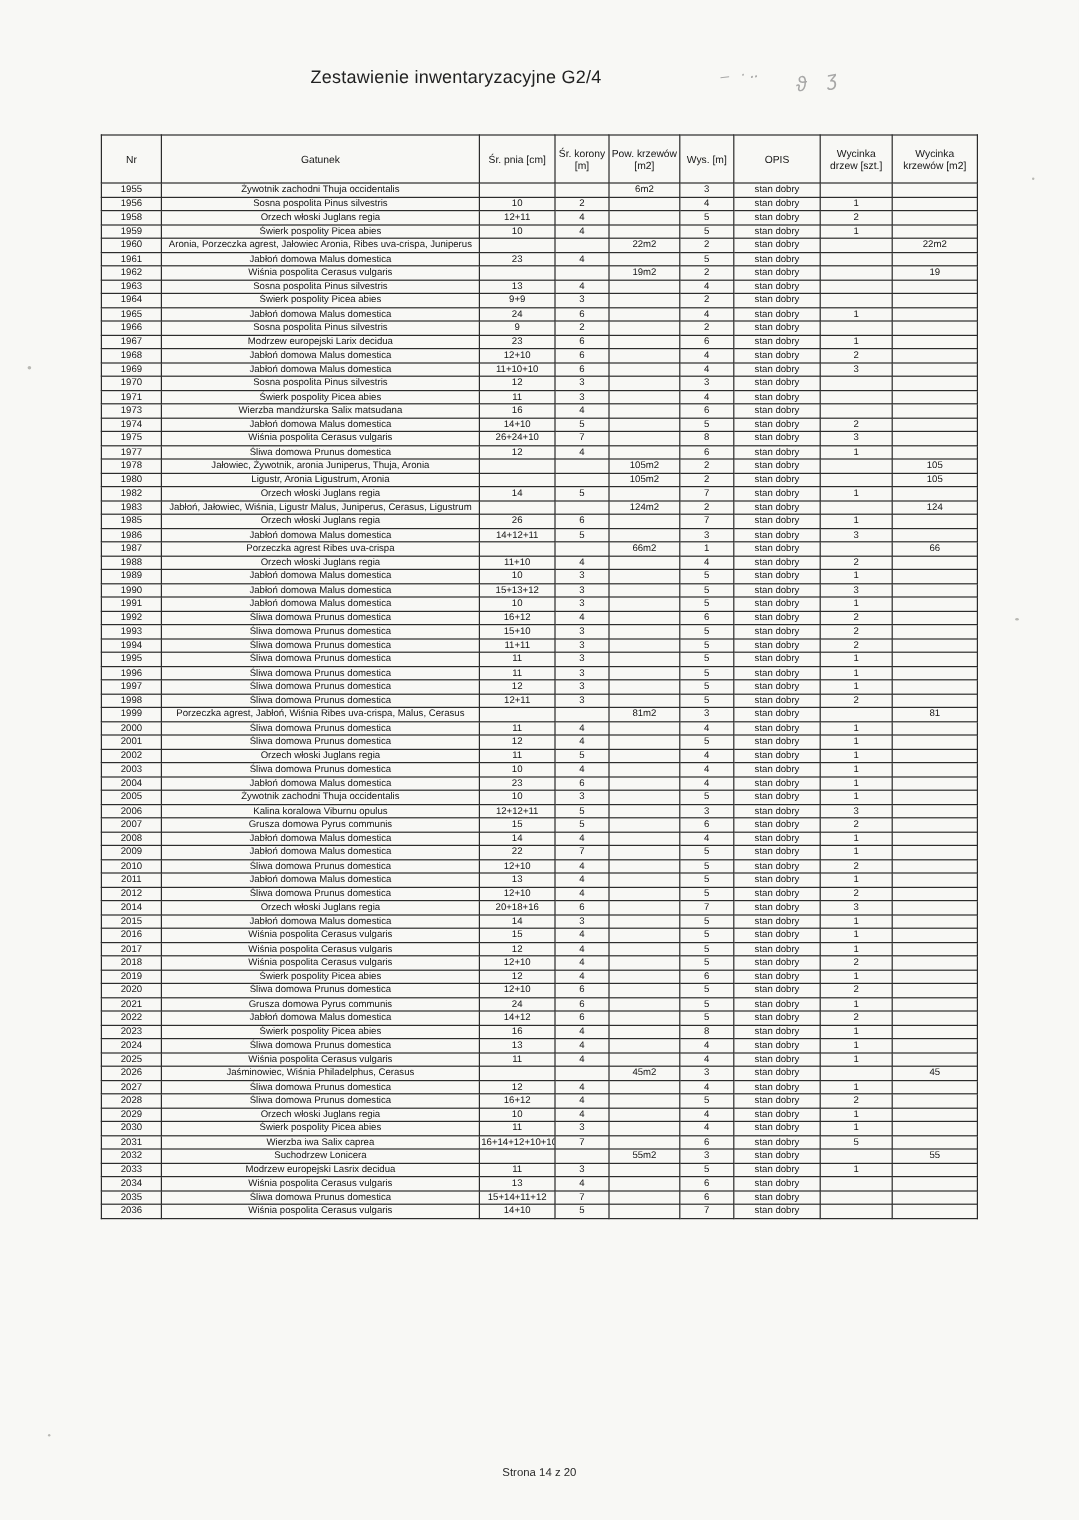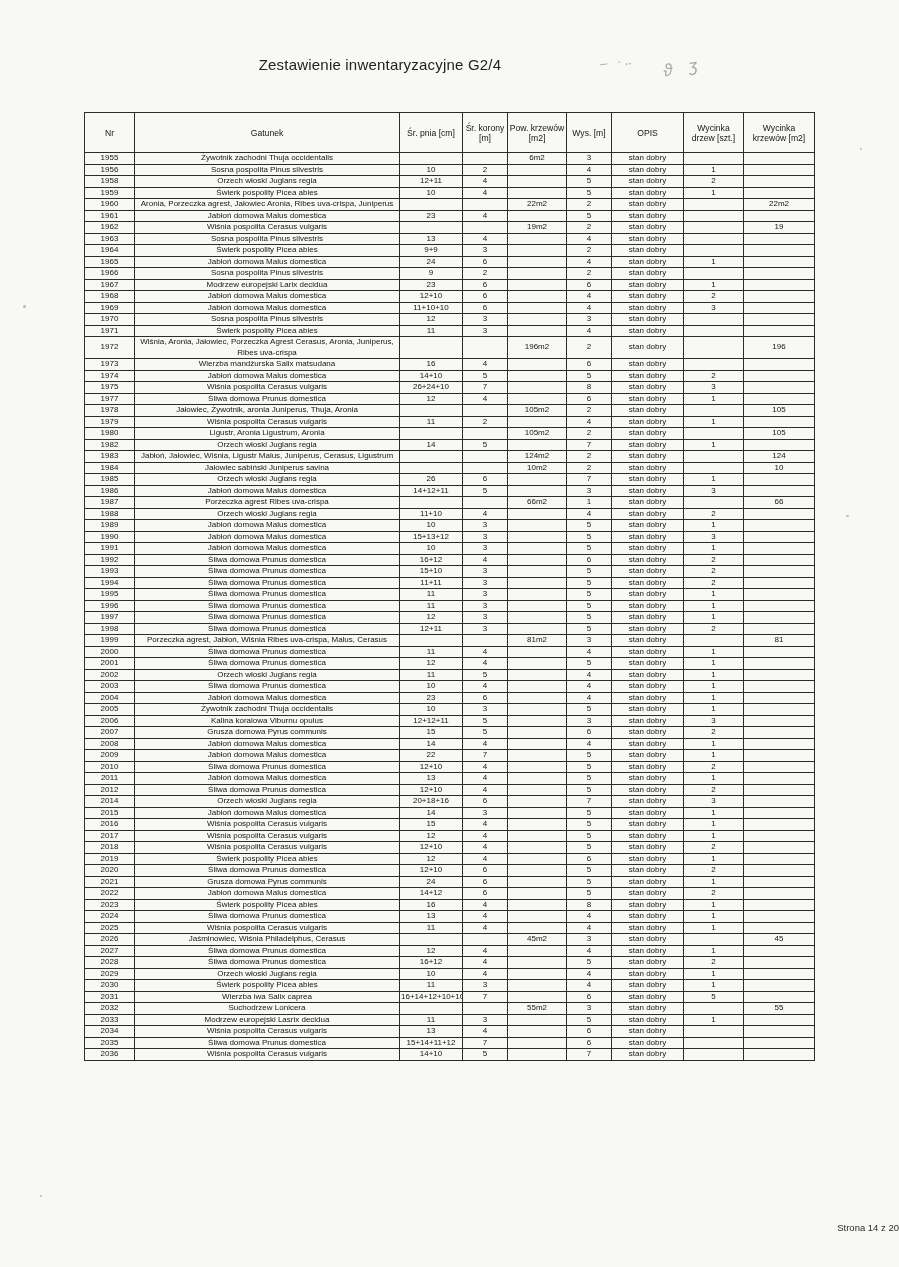--- a/index.html
+++ b/index.html
@@ -58,21 +58,21 @@
     line-height:10px;
     height:40px;
   }
   table.inv tbody td {
     font-size:8px;
     line-height:10.5px;
   }
   .doc-footer {
     position:absolute;
     top:1222px; left:0; width:899px;
-    text-align:right;
+    text-align:center;
     font-size:9.5px;
     color:#2a2a2a;
   }
 </style>
 </head>
 <body>
 
 <div class="page">
 
   <div class="doc-title">Zestawienie inwentaryzacyjne G2/4</div>
@@ -281,31 +281,20 @@
           <td>Świerk pospolity Picea abies</td>
           <td>11</td>
           <td>3</td>
           <td></td>
           <td>4</td>
           <td>stan dobry</td>
           <td></td>
           <td></td>
         </tr>
         <tr>
-          <td>1972</td>
-          <td>Wiśnia, Aronia, Jałowiec, Porzeczka Agrest Cerasus, Aronia, Juniperus, Ribes uva-crispa</td>
-          <td></td>
-          <td></td>
-          <td>196m2</td>
-          <td>2</td>
-          <td>stan dobry</td>
-          <td></td>
-          <td>196</td>
-        </tr>
-        <tr>
           <td>1973</td>
           <td>Wierzba mandżurska Salix matsudana</td>
           <td>16</td>
           <td>4</td>
           <td></td>
           <td>6</td>
           <td>stan dobry</td>
           <td></td>
           <td></td>
         </tr>
@@ -347,31 +336,20 @@
           <td>Jałowiec, Żywotnik, aronia Juniperus, Thuja, Aronia</td>
           <td></td>
           <td></td>
           <td>105m2</td>
           <td>2</td>
           <td>stan dobry</td>
           <td></td>
           <td>105</td>
         </tr>
         <tr>
-          <td>1979</td>
-          <td>Wiśnia pospolita Cerasus vulgaris</td>
-          <td>11</td>
-          <td>2</td>
-          <td></td>
-          <td>4</td>
-          <td>stan dobry</td>
-          <td>1</td>
-          <td></td>
-        </tr>
-        <tr>
           <td>1980</td>
           <td>Ligustr, Aronia Ligustrum, Aronia</td>
           <td></td>
           <td></td>
           <td>105m2</td>
           <td>2</td>
           <td>stan dobry</td>
           <td></td>
           <td>105</td>
         </tr>
@@ -389,31 +367,20 @@
         <tr>
           <td>1983</td>
           <td>Jabłoń, Jałowiec, Wiśnia, Ligustr Malus, Juniperus, Cerasus, Ligustrum</td>
           <td></td>
           <td></td>
           <td>124m2</td>
           <td>2</td>
           <td>stan dobry</td>
           <td></td>
           <td>124</td>
-        </tr>
-        <tr>
-          <td>1984</td>
-          <td>Jałowiec sabiński Juniperus savina</td>
-          <td></td>
-          <td></td>
-          <td>10m2</td>
-          <td>2</td>
-          <td>stan dobry</td>
-          <td></td>
-          <td>10</td>
         </tr>
         <tr>
           <td>1985</td>
           <td>Orzech włoski Juglans regia</td>
           <td>26</td>
           <td>6</td>
           <td></td>
           <td>7</td>
           <td>stan dobry</td>
           <td>1</td>

